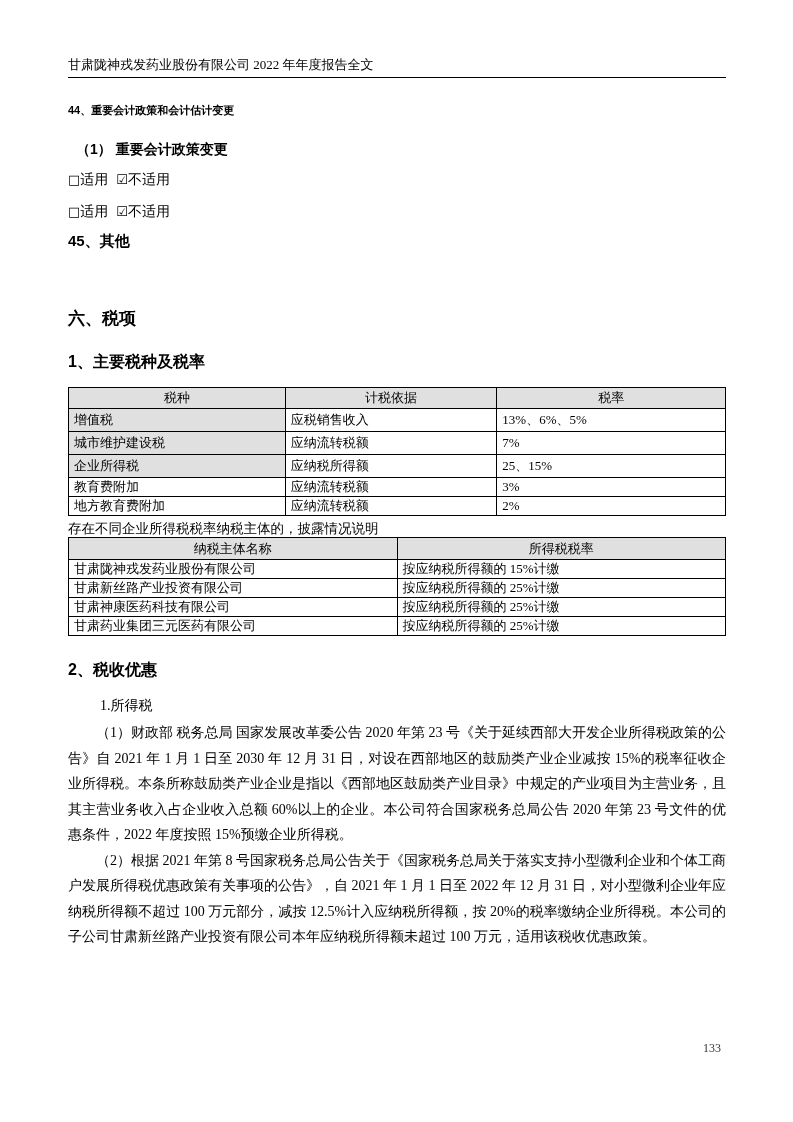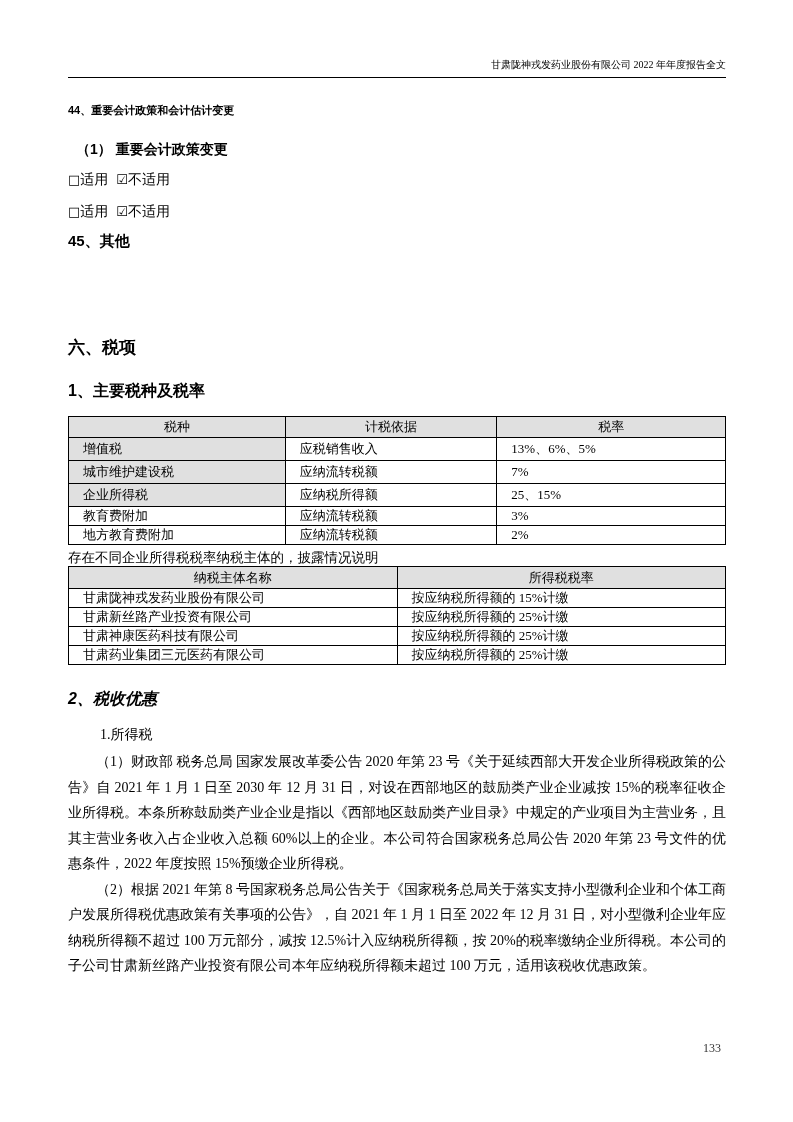--- a/index.html
+++ b/index.html
@@ -10,54 +10,54 @@
     background: #ffffff;
     font-family: "Liberation Serif", serif;
     color: #000;
     overflow: hidden;
   }
   .doc-header {
     margin: 0 67px 0 68px;
     padding-top: 56px;
     padding-bottom: 4px;
     border-bottom: 1px solid #000;
-    text-align: right;
-    font-size: 10px;
+    text-align: left;
+    font-size: 13px;
     line-height: 17px;
   }
   .content { margin: 0 67px 0 68px; }
 
   .h-num {
     font-family: "Liberation Sans", sans-serif;
     font-weight: bold;
   }
   .h44   { margin-top: 22px; font-size: 11px;  line-height: 20px; }
   .h-sub { margin-top: 20px; margin-left: 8px; font-size: 14px; line-height: 19px; }
   .h-sub2{ margin-top: 28px; }
   .chk-line { margin-top: 12px; font-size: 14px; line-height: 18px; }
   .chk-line.second { margin-top: 14px; }
   .chk-box { font-family: "DejaVu Sans", sans-serif; font-size: 13px; }
   .chk-gap { display: inline-block; width: 8px; }
   .h45 { margin-top: 10px; font-size: 15px; line-height: 20px; }
-  .h6  { margin-top: 86px; font-size: 17px; line-height: 22px; }
+  .h6  { margin-top: 57px; font-size: 17px; line-height: 22px; }
   .h6s { margin-top: 22px; font-size: 16px; line-height: 19px; }
-  .h6s2{ margin-top: 24px; font-style: italic; }
+  .h6s2{ margin-top: 24px; }
 
   table {
     width: 100%;
     border-collapse: collapse;
     table-layout: fixed;
     font-size: 13px;
   }
   .tbl1 { margin-top: 16px; }
   .tbl2 { margin-top: 0; }
   th, td {
     border: 1px solid #000;
     font-weight: normal;
-    padding: 0 14px;
+    padding: 0 5px;
     overflow: hidden;
     white-space: nowrap;
   }
   th { text-align: center; height: 21px; background: #e0e0e0; }
   td { text-align: left; height: 23px; }
   .tbl1 td.short { height: 18px; }
   td.shade { background: #e0e0e0; }
   .tbl2 th { height: 22px; }
   .tbl2 td { height: 17px; }
 

